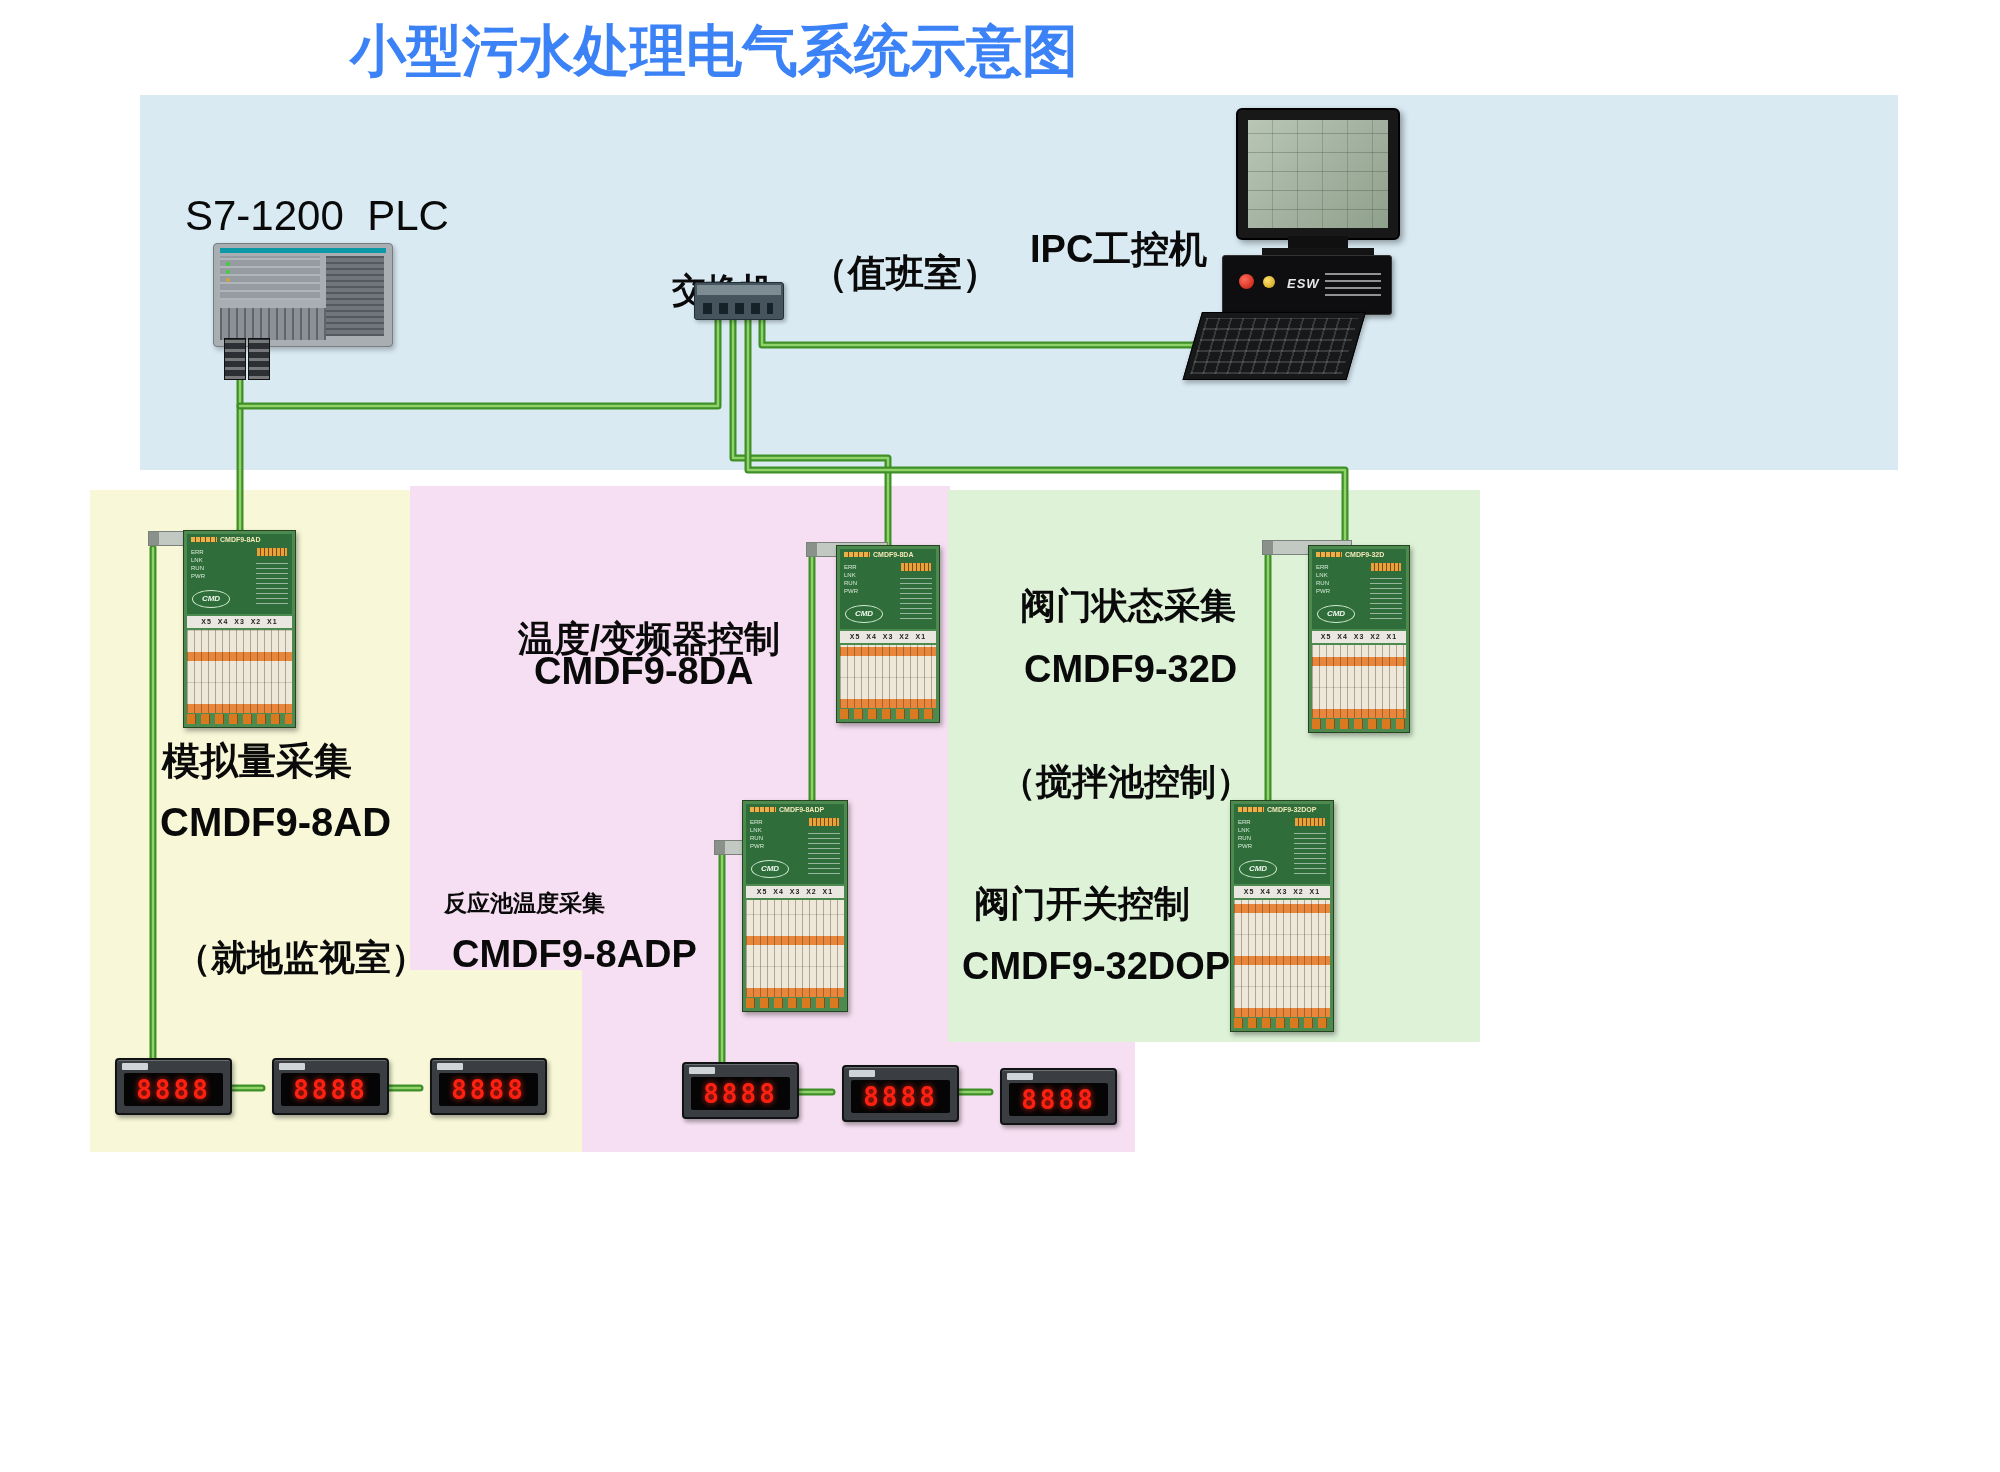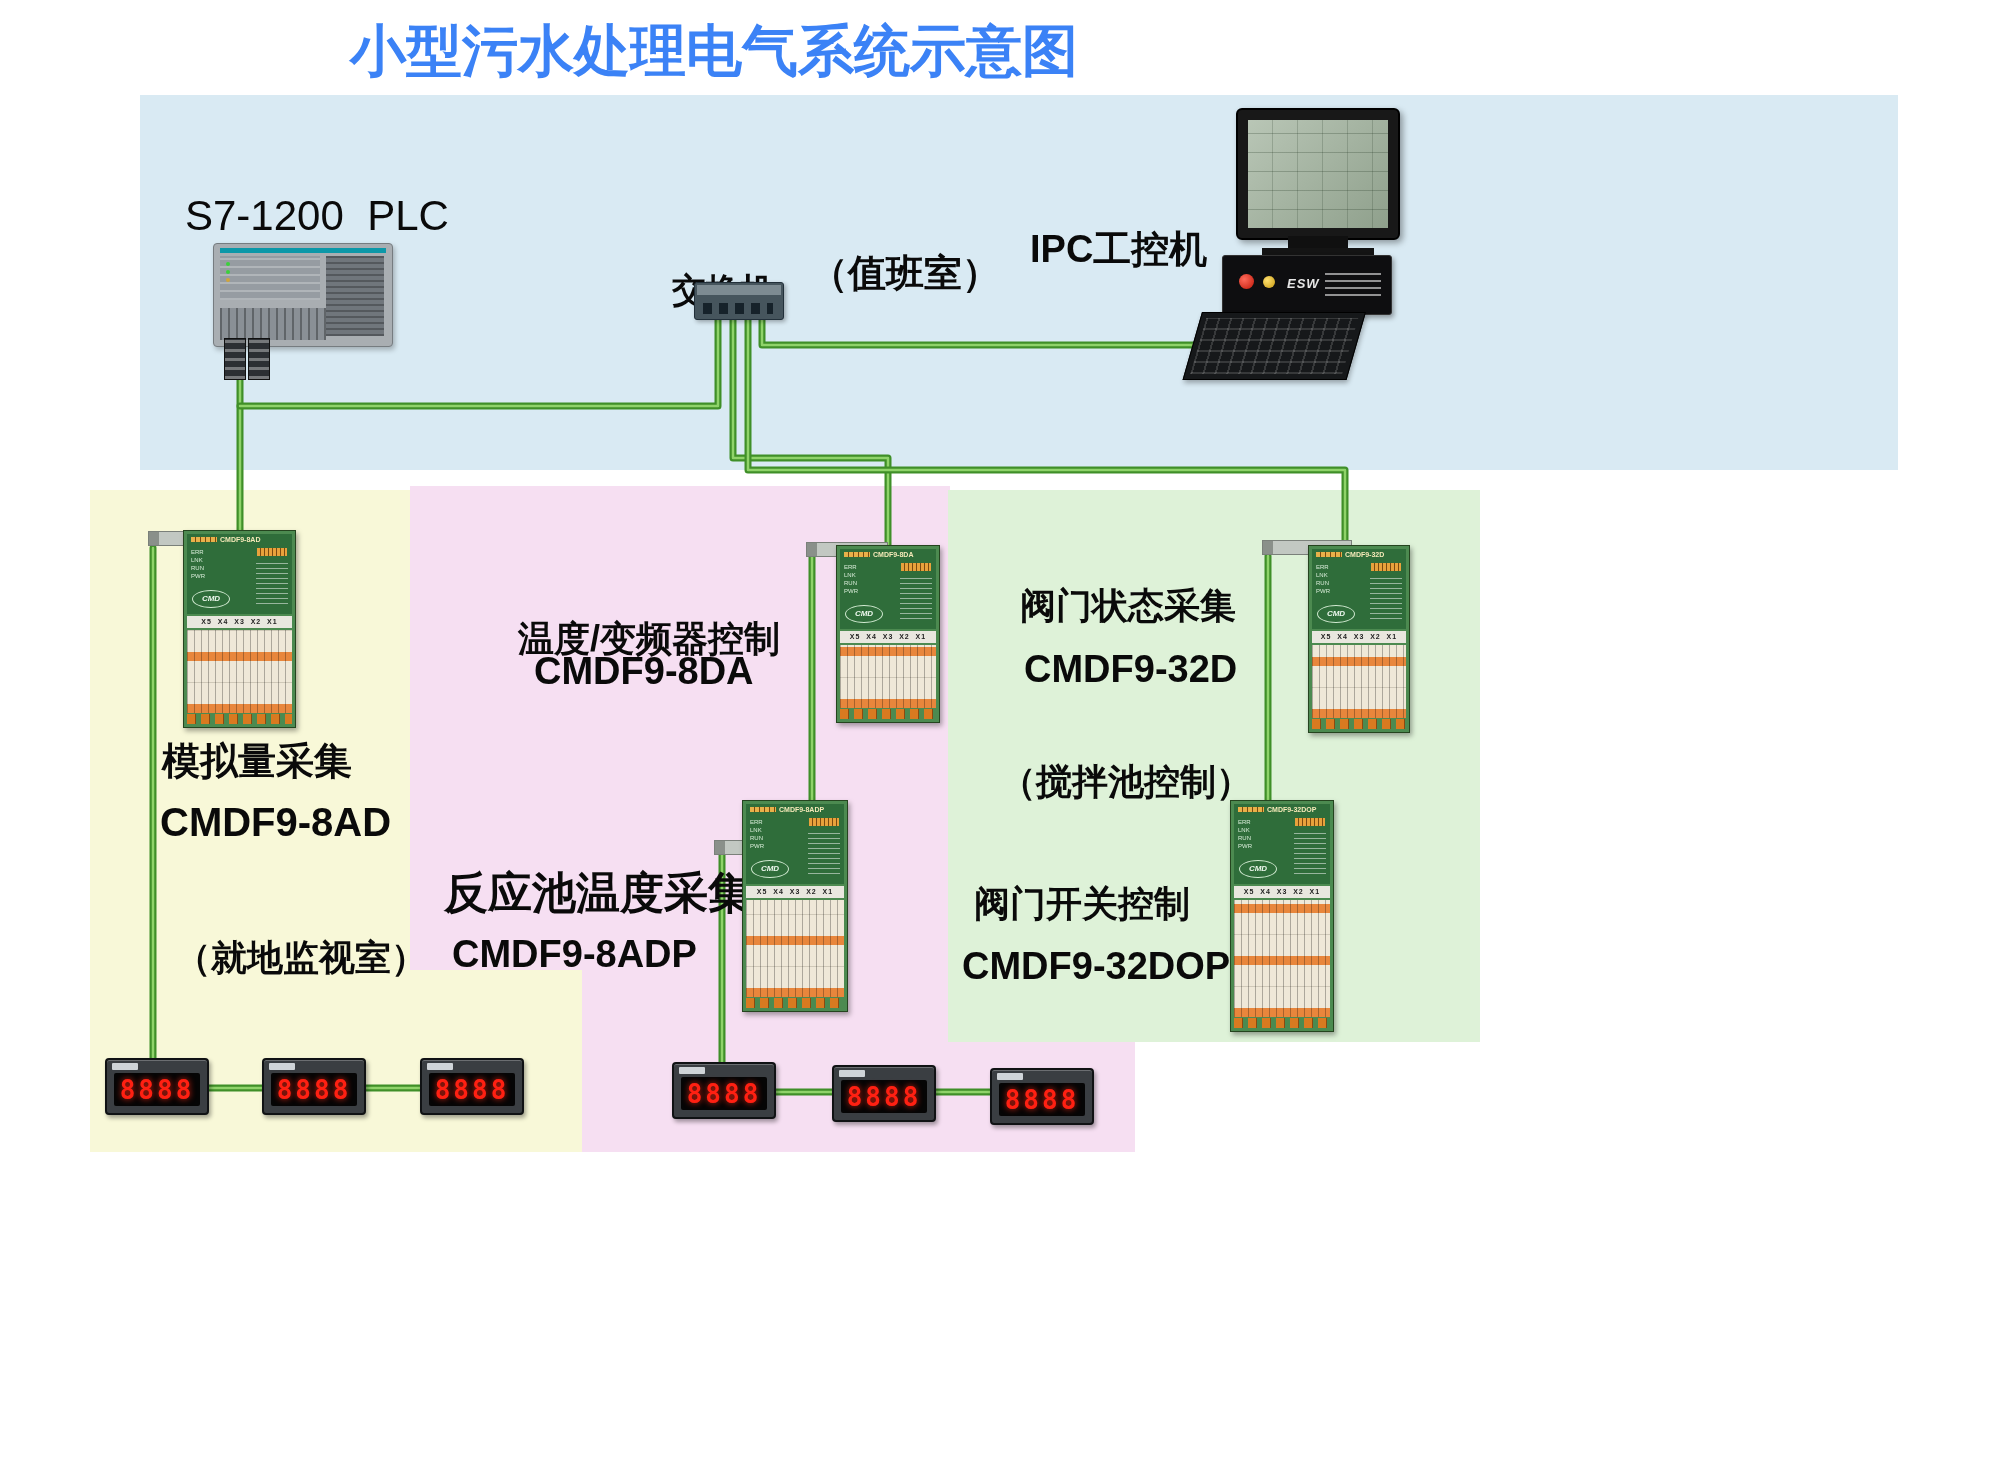--- a/index.html
+++ b/index.html
@@ -85,22 +85,22 @@
             color:#eef8ee;font-size:8px;font-weight:700;font-style:italic;text-align:center;line-height:15px;}
   .mod-xrow{flex:0 0 12px;margin-top:2px;background:#e9e7df;color:#222;font-size:7px;font-weight:700;
             text-align:center;line-height:12px;letter-spacing:1px;white-space:pre;}
   .mod-terminals{flex:1 1 auto;margin-top:2px;
        background-image:repeating-linear-gradient(90deg,rgba(0,0,0,.28) 0 1px,transparent 1px 7px),
                         repeating-linear-gradient(0deg,#e8863c 0 9px,#efe8d8 9px 30px,#cfc8b8 30px 31px,#efe8d8 31px 52px);}
   .mod-tabs{flex:0 0 10px;margin-top:1px;
             background:repeating-linear-gradient(90deg,#d97a20 0 8px,#8a4a10 8px 9px,transparent 9px 14px);}
 
   
-  .meter{position:absolute;width:104px;height:57px;background:#3a3e42;border:2px solid #101214;border-radius:4px;
-         box-shadow:inset 0 1px 0 rgba(255,255,255,.25),2px 3px 4px rgba(0,0,0,.35);box-sizing:border-box;}
+  .meter{position:absolute;width:117px;height:57px;background:#3a3e42;border:2px solid #101214;border-radius:4px;
+         box-shadow:inset 0 1px 0 rgba(255,255,255,.25),2px 3px 4px rgba(0,0,0,.35);box-sizing:border-box;margin-left:10px;}
   .meter-chip{position:absolute;left:5px;top:3px;width:26px;height:7px;background:#cfd4d8;border-radius:1px;}
   .meter-display{position:absolute;left:7px;top:13px;right:7px;bottom:7px;background:#050505;border-radius:2px;
                  color:#ff2012;font-family:"DejaVu Sans Mono","Liberation Mono",monospace;font-size:26px;font-weight:700;
                  text-align:center;line-height:34px;letter-spacing:3px;text-shadow:0 0 6px rgba(255,40,20,.85);}
 </style>
 </head>
 <body>
 
 <div class="stage">
 
@@ -172,21 +172,21 @@
   <div class="label" style="left:810px;top:248px;font-size:38px;">（值班室）</div>
   <div class="label" style="left:1030px;top:224px;font-size:38px;">IPC工控机</div>
 
   <div class="label" style="left:518px;top:588px;font-size:36px;margin-top:27px;">温度/变频器控制</div>
   <div class="label" style="left:534px;top:650px;font-size:38px;">CMDF9-8DA</div>
 
   <div class="label" style="left:162px;top:736px;font-size:38px;">模拟量采集</div>
   <div class="label" style="left:160px;top:800px;font-size:40px;">CMDF9-8AD</div>
   <div class="label" style="left:175px;top:934px;font-size:36px;">（就地监视室）</div>
 
-  <div class="label" style="left:444px;top:864px;font-size:44px;text-align:right;">反应池温度采集</div>
+  <div class="label" style="left:444px;top:888px;font-size:23px;text-align:right;">反应池温度采集</div>
   <div class="label" style="left:452px;top:933px;font-size:38px;">CMDF9-8ADP</div>
 
   <div class="label" style="left:1020px;top:582px;font-size:36px;">阀门状态采集</div>
   <div class="label" style="left:1024px;top:648px;font-size:38px;">CMDF9-32D</div>
   <div class="label" style="left:1000px;top:758px;font-size:36px;">（搅拌池控制）</div>
   <div class="label" style="left:974px;top:880px;font-size:36px;">阀门开关控制</div>
   <div class="label" style="left:962px;top:945px;font-size:38px;">CMDF9-32DOP</div>
 
   <div class="plc">
     <div class="plc-teal"></div>

